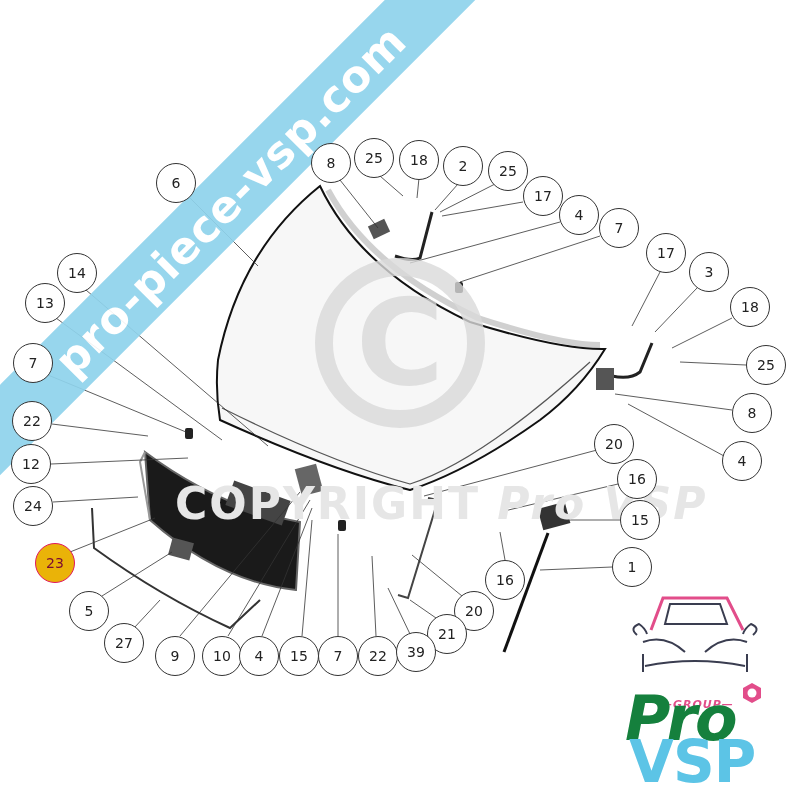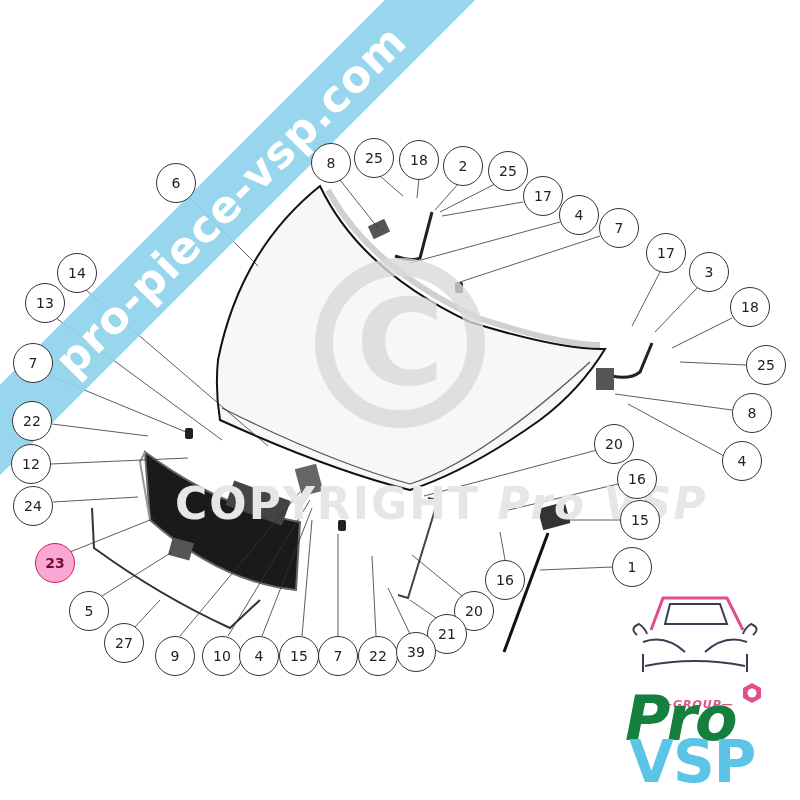--- a/index.html
+++ b/index.html
@@ -1,19 +1,19 @@
 <!DOCTYPE html>
 <html><head>
 <meta charset="utf-8">
 <style>
   html,body{margin:0;padding:0;background:#fff;}
   .stage{position:relative;width:800px;height:800px;overflow:hidden;background:#fff;font-family:"DejaVu Sans",sans-serif;}
   svg.diagram{position:absolute;left:0;top:0;}
   .callout{position:absolute;width:40px;height:40px;margin-left:-20px;margin-top:-20px;border:1.3px solid #333;border-radius:50%;background:#fff;display:flex;align-items:center;justify-content:center;font-size:14px;color:#222;box-sizing:border-box;}
-  .callout.hl{background:#f9a8d4;border-color:#e0175f;color:#7a0c33;font-weight:bold;}
+  .callout.hl{background:#eab308;border-color:#e0175f;color:#7a0c33;}
   .banner{position:absolute;left:-130px;top:168px;width:720px;height:64px;background:#8fd3ec;transform:rotate(-45deg);transform-origin:50% 50%;display:flex;align-items:center;justify-content:center;opacity:.92;}
   .banner span{color:#fff;font-size:44px;font-weight:bold;letter-spacing:1px;font-family:"DejaVu Sans",sans-serif;}
   .copyright{position:absolute;left:315px;top:258px;width:170px;height:170px;border:18px solid #dadada;border-radius:50%;box-sizing:border-box;opacity:.8;display:flex;align-items:center;justify-content:center;}
   .copyright span{font-size:120px;color:#dadada;font-weight:bold;line-height:1;font-family:"DejaVu Sans",sans-serif;}
   .wm-text{position:absolute;left:175px;top:478px;font-size:44px;color:#e6e6e6;font-weight:bold;letter-spacing:2px;font-family:"DejaVu Sans",sans-serif;}
   .wm-text i{font-style:italic;margin-top:40px;}
   .logo{position:absolute;left:615px;top:590px;width:160px;height:190px;}
   .logo .group{position:absolute;left:46px;top:89px;font-size:11px;font-style:italic;font-weight:bold;color:#e24d8a;letter-spacing:1px;margin-top:19px;}
   .logo .pro{position:absolute;left:10px;top:92px;font-size:62px;font-style:italic;font-weight:bold;color:#15803d;letter-spacing:-2px;}
   .logo .vsp{position:absolute;left:14px;top:138px;font-size:58px;font-weight:bold;color:#5cc4e6;letter-spacing:-1px;}

